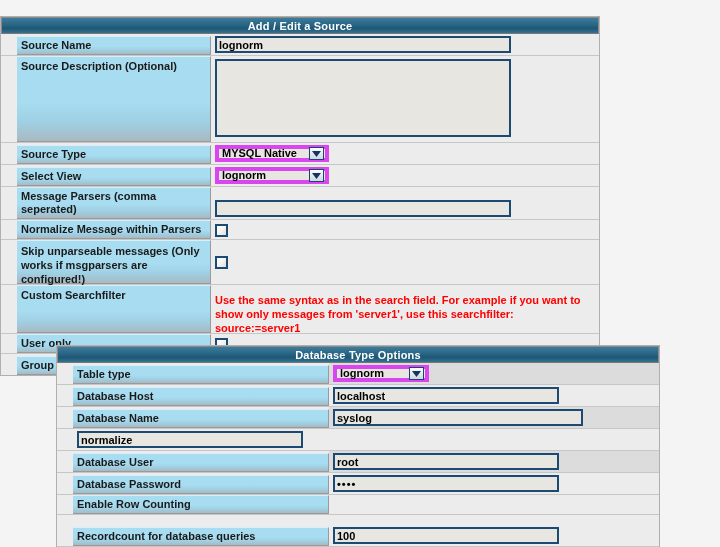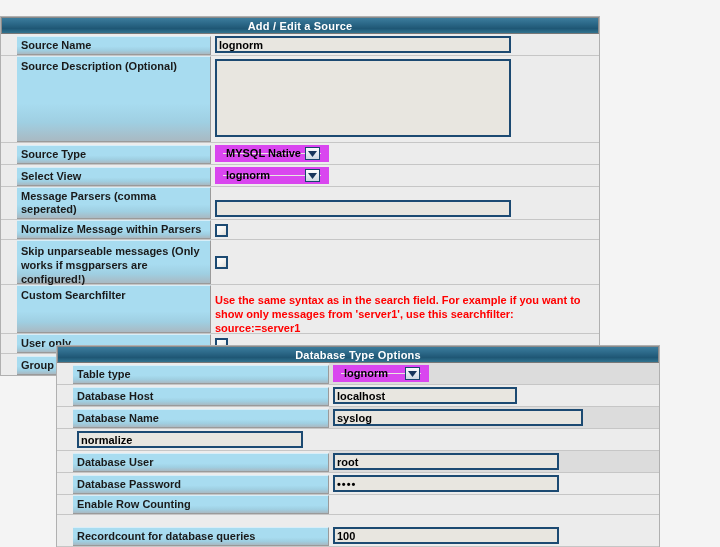--- a/index.html
+++ b/index.html
@@ -78,21 +78,21 @@
     background: #e8e6e0;
     font-family: "Liberation Sans", sans-serif;
     font-size: 11px;
     resize: none;
     outline: none;
     padding: 2px;
   }
   .sel {
     display: inline-flex;
     align-items: center;
-    border: 8px solid #d946ef;
+    border: 4px solid #d946ef;
     background: #e8e6e0;
     height: 17px;
     font-size: 11px;
     font-weight: bold;
     color: #000;
     padding-left: 3px;
     position: relative;
   }
   .sel .sel-text { flex: 1; white-space: nowrap; overflow: hidden; line-height: 13px;}
   .sel .arrow {
@@ -284,21 +284,21 @@
               <path d="M0 0 L9 0 L4.5 6 Z" fill="#16355c"></path>
             </svg>
         </span>
       </div>
     </div>
   </div>
 
   <div class="row">
     <div class="lbl">Database Host</div>
     <div class="val">
-      <input class="txt" style="width: 184px;" value="localhost">
+      <input class="txt" style="width: 226px;" value="localhost">
     </div>
   </div>
 
   <div class="row">
     <div class="lbl">Database Name</div>
     <div class="val alt">
       <input class="txt" style="width: 250px;" value="syslog">
     </div>
   </div>
 

